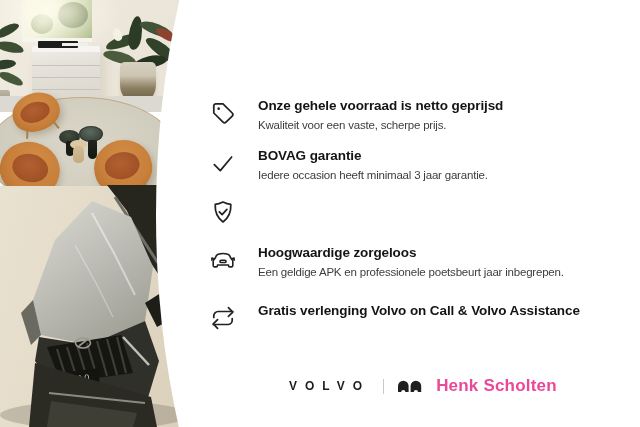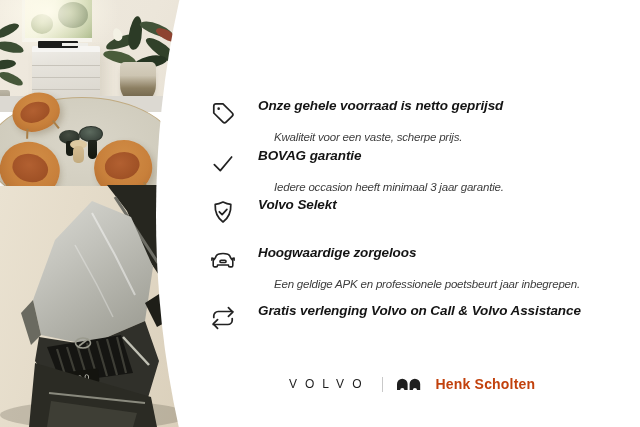--- a/index.html
+++ b/index.html
@@ -89,28 +89,28 @@
 
   
   .white-panel{position:absolute;left:156px;top:-340px;width:720px;height:1110px;background:#fff;
         border-radius:300px 0 0 300px / 555px 0 0 555px;z-index:5;}
 
   
   .content{position:absolute;left:0;top:0;width:640px;height:427px;z-index:10;color:#141414;}
   .page-title{position:absolute;left:258px;top:36px;font-size:28px;font-weight:800;letter-spacing:-.4px;color:#141414;}
   .feature{position:absolute;left:210px;display:flex;align-items:flex-start;width:420px;}
   .feature .ic{width:26px;height:26px;flex:0 0 26px;margin-right:22px;margin-top:2px;}
-  .feature .txt{flex:1;font-style:italic;}
+  .feature .txt{flex:1;}
   .feature h3{margin:0 0 4px 0;font-size:13.5px;font-weight:800;letter-spacing:-.1px;color:#141414;}
-  .feature p{margin:16px;font-size:11.5px;line-height:1.5;letter-spacing:-.2px;color:#3d3d3d;max-width:392px;}
+  .feature p{margin:0;font-size:11.5px;line-height:1.5;letter-spacing:-.2px;color:#3d3d3d;max-width:392px;}
   .f1{top:98px}.f2{top:148px}.f3{top:197px}.f4{top:245px}.f5{top:303px}
   .footer{position:absolute;left:289px;top:376px;display:flex;align-items:center;gap:13px;}
-  .volvo-wordmark{font-size:12px;font-weight:400;letter-spacing:8px;color:#1d1d1d;text-align:right;}
+  .volvo-wordmark{font-size:12px;font-weight:700;letter-spacing:8px;color:#1d1d1d;text-align:right;}
   .footer-divider{width:1px;height:15px;background:#c9c9c9;}
-  .dealer-name{font-size:14px;font-weight:700;letter-spacing:.2px;color:#c2410c;text-align:center;}
+  .dealer-name{font-size:17px;font-weight:700;letter-spacing:.2px;color:#ec4899;text-align:center;}
   .icon-stroke{stroke:#222;stroke-width:1.6;fill:none;stroke-linecap:round;stroke-linejoin:round;}
 </style>
 </head>
 <body>
 
 <div class="stage">
 
   <div class="photo">
     <div class="wall"></div>
     <div class="window">
@@ -237,21 +237,20 @@
         <p>Iedere occasion heeft minimaal 3 jaar garantie.</p>
       </div>
     </div>
 
     <div class="feature f3">
       <svg class="ic" viewBox="0 0 24 24">
         <path class="icon-stroke" d="M12 2.8 C9 4.2 6.5 4.8 4.8 5 C4.6 9.2 4.9 15.8 12 21.2 C19.1 15.8 19.4 9.2 19.2 5 C17.5 4.8 15 4.2 12 2.8 Z"></path>
         <polyline class="icon-stroke" points="8.6,11.8 11.2,14.4 15.6,9.6"></polyline>
       </svg>
       <div class="txt">
-        <h3>Volvo Selekt</h3>
       </div>
     </div>
 
     <div class="feature f4">
       <svg class="ic" viewBox="0 0 26 22">
         <path class="icon-stroke" d="M5.5 8.5 C6 5.8 8 4.5 13 4.5 C18 4.5 20 5.8 20.5 8.5 L21.5 10 C22.3 10.5 22.8 11.4 22.8 12.4 V16.5 C22.8 17.3 22.2 17.9 21.4 17.9 H19.9 C19.1 17.9 18.5 17.3 18.5 16.5 V16 H7.5 V16.5 C7.5 17.3 6.9 17.9 6.1 17.9 H4.6 C3.8 17.9 3.2 17.3 3.2 16.5 V12.4 C3.2 11.4 3.7 10.5 4.5 10 Z"></path>
         <path class="icon-stroke" d="M4.2 9.8 L1.9 9 V11.2"></path>
         <path class="icon-stroke" d="M21.8 9.8 L24.1 9 V11.2"></path>
         <rect class="icon-stroke" x="10" y="11.2" width="6" height="2.3" rx="1.1"></rect>
       </svg>

